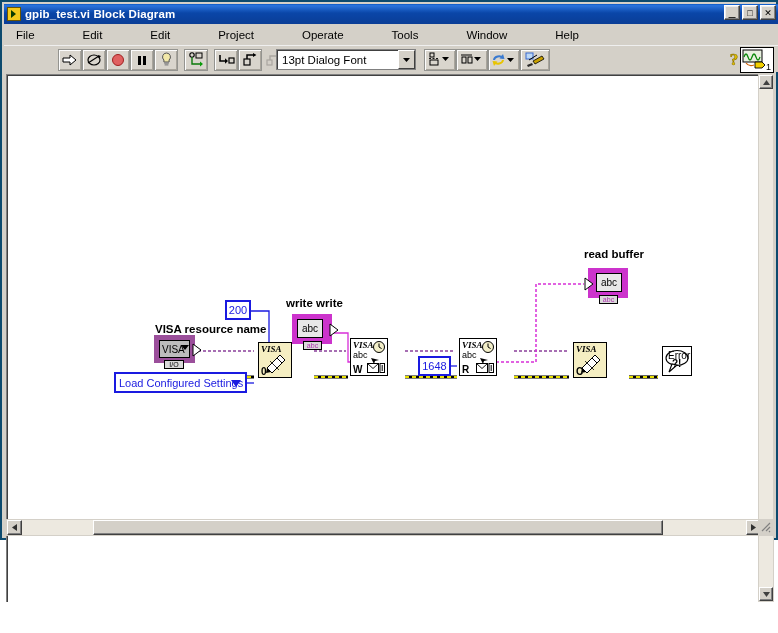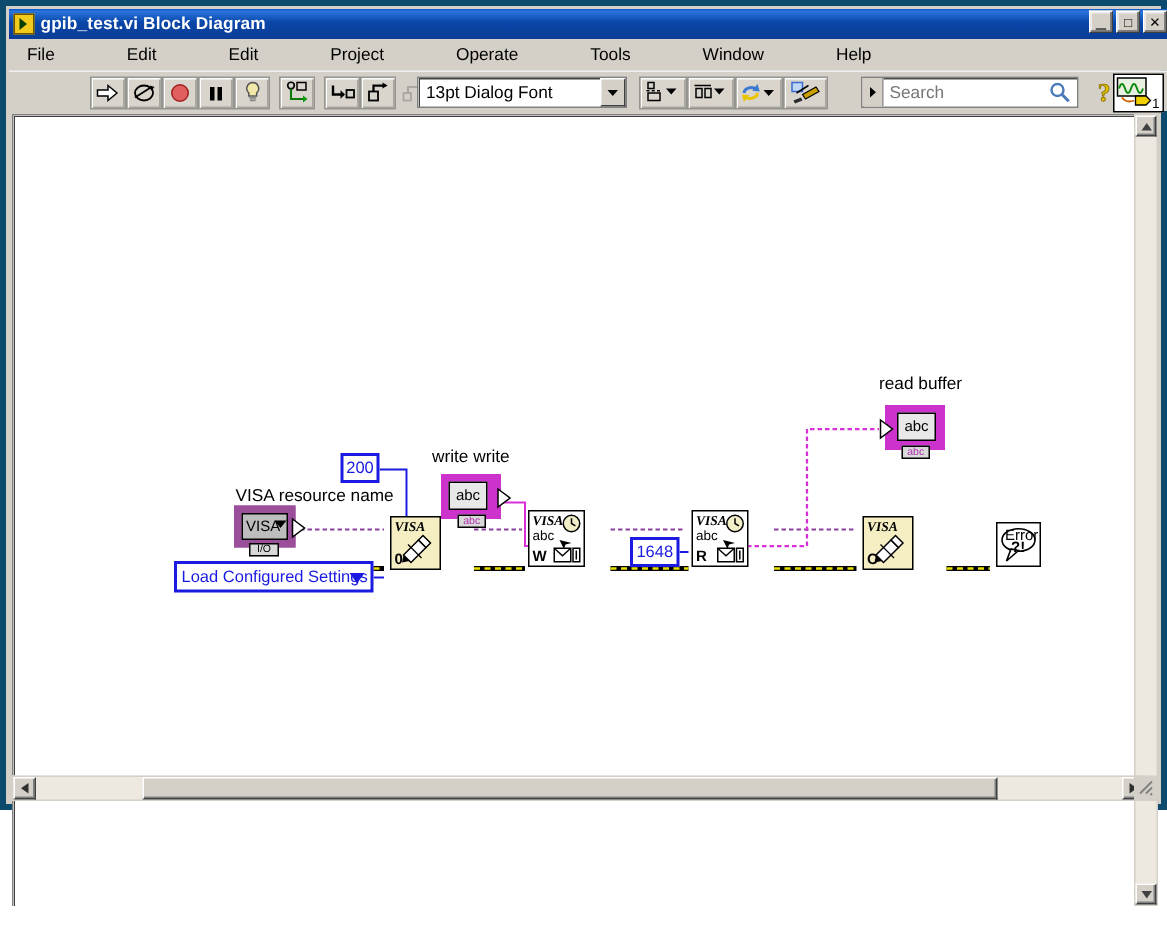--- a/index.html
+++ b/index.html
@@ -1,19 +1,19 @@
 <!DOCTYPE html>
 <html><head>
 <meta charset="utf-8">
 <style>
   html,body{margin:0;padding:0;background:#fff;}
   body{width:778px;height:633px;font-family:"Liberation Sans",sans-serif;font-size:11px;overflow:hidden;}
 
   .window{position:absolute;left:0;top:0;width:778px;height:540px;background:#d4d0c8;
-          border:4px solid #0c4a6e;box-sizing:border-box;}
+          border:2px solid #0c4a6e;box-sizing:border-box;}
 
   
   .titlebar{position:absolute;left:2px;top:2px;width:774px;height:20px;
             background:linear-gradient(180deg,#0a57c4 0%,#2a74dd 8%,#0a46a8 45%,#0a3d96 100%);
             display:flex;align-items:center;box-sizing:border-box;}
   .title-icon{width:14px;height:14px;margin-left:3px;margin-right:4px;position:relative;
               background:#f3ca1c;border:1px solid #6a5400;box-sizing:border-box;}
   .title-icon:before{content:"";position:absolute;left:3px;top:2px;border-left:5px solid #0a3d00;
                      border-top:4px solid transparent;border-bottom:4px solid transparent;}
   .title-text{color:#fff;font-size:11.5px;font-weight:bold;letter-spacing:0.1px;}
@@ -61,21 +61,21 @@
            border:1px solid #d4d0c8;box-sizing:border-box;}
   .hscroll{position:absolute;left:4px;bottom:2px;width:756px;height:17px;background:#ede9e0;
            border:1px solid #d4d0c8;box-sizing:border-box;}
   .sb-btn{background:#d4d0c8;border:1px solid #fff;border-right-color:#404040;
           border-bottom-color:#404040;box-shadow:inset -1px -1px 0 #808080;
           display:flex;align-items:center;justify-content:center;box-sizing:border-box;position:absolute;}
   .sb-thumb{background:#d4d0c8;border:1px solid #fff;border-right-color:#404040;
             border-bottom-color:#404040;box-shadow:inset -1px -1px 0 #808080;
             position:absolute;box-sizing:border-box;}
   .corner{position:absolute;right:2px;bottom:2px;width:16px;height:17px;background:#d4d0c8;}
-  .lbl{position:absolute;font-size:11.5px;color:#000;white-space:nowrap;}
+  .lbl{position:absolute;font-size:11.5px;color:#000;white-space:nowrap;font-weight:bold;}
 
   
   .term{position:absolute;box-sizing:border-box;}
   .term-outer{position:absolute;box-sizing:border-box;border:3px solid #cc33cc;background:#cc33cc;}
   .term-outer.io{border-color:#9b4f9b;background:#9b4f9b;}
   .term-inner{position:absolute;background:#bdbdbd;border:1px solid #000;box-sizing:border-box;
               display:flex;align-items:center;font-size:10px;color:#000;}
   .ttype{position:absolute;background:#d9d9d9;border:1px solid #000;font-size:7px;
          color:#b030b0;text-align:center;box-sizing:border-box;line-height:8px;}
   .ttype.io{color:#000;}
@@ -242,32 +242,20 @@
       <div class="tbtn bx" style="width:30px;">
         <svg width="22" height="16" viewBox="0 0 22 16">
           <rect x="2" y="1" width="7" height="6" fill="#bcd8f5" stroke="#3a6ad0" stroke-width="1"></rect>
           <path d="M5 8 l8 -5" stroke="#000" stroke-width="1"></path>
           <path d="M9 9 l9 -5 l2 3 l-9 5 Z" fill="#c8a000" stroke="#000" stroke-width="0.8"></path>
           <path d="M3 13 l5 -2 l1 2 l-5 2 Z" fill="#2a2a2a"></path>
         </svg>
       </div>
     </div>
 
-    <div class="searchbox" style="left:568px;width:145px;">
-      <div style="width:13px;height:19px;background:#d4d0c8;border-right:1px solid #9a9a9a;display:flex;align-items:center;justify-content:center;">
-        <svg width="5" height="7" viewBox="0 0 5 7">
-            <path d="M1 0 l4 3.5 l-4 3.5 Z" fill="#000"></path>
-          </svg>
-      </div>
-      <span class="ph">Search</span>
-      <svg width="15" height="15" viewBox="0 0 15 15" style="margin-left:auto;margin-right:4px;">
-        <circle cx="6" cy="6" r="4" fill="none" stroke="#4a7ab8" stroke-width="1.6"></circle>
-        <path d="M9 9 l4.5 4.5" stroke="#4a7ab8" stroke-width="2"></path>
-      </svg>
-    </div>
 
     <div class="tbtn" style="position:absolute;left:718px;top:3px;">
       <span style="color:#e0c000;font-size:17px;font-weight:bold;font-family:'Liberation Serif',serif;-webkit-text-stroke:0.6px #8a7000;">?</span>
     </div>
 
     <div class="viicon">
       <svg width="26" height="20" viewBox="0 0 26 20" style="position:absolute;left:1px;top:1px;">
         <rect x="1" y="1" width="19" height="12" fill="#e8f0e0" stroke="#000" stroke-width="1"></rect>
         <path d="M2 8 q2 -6 4 0 q2 6 4 0 q2 -6 4 0 q2 6 4 0" fill="none" stroke="#0a8a0a" stroke-width="1.3"></path>
         <path d="M4 14 q3 4 8 2" fill="none" stroke="#d06000" stroke-width="1.2"></path>

